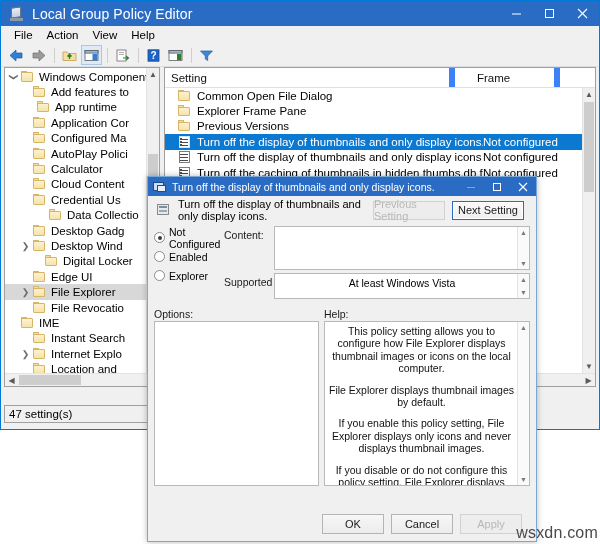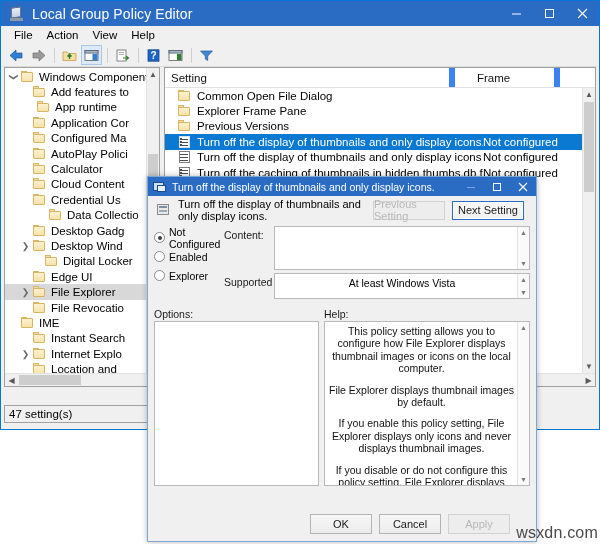--- a/index.html
+++ b/index.html
@@ -481,21 +481,21 @@
     left: 4px; top: 3px;
     right: 15px;
     font-size: 10.5px;
     line-height: 12.4px;
     color: #111;
   }
   .help-text p { margin: 0 0 9px 0; }
 
   .dlg-footer {
     position: absolute;
-    left: 0; right: 16px; bottom: 0;
+    left: 0; right: 4px; bottom: 0;
     height: 34px;
     display: flex; align-items: center; justify-content: flex-end;
     padding-right: 10px;
   }
   .dlg-footer .btn { margin-left: 7px; width: 62px; min-width: 62px; height: 20px; }
 
   .watermark {
     position: absolute;
     right: 2px; bottom: 2px;
     font-size: 16px;

